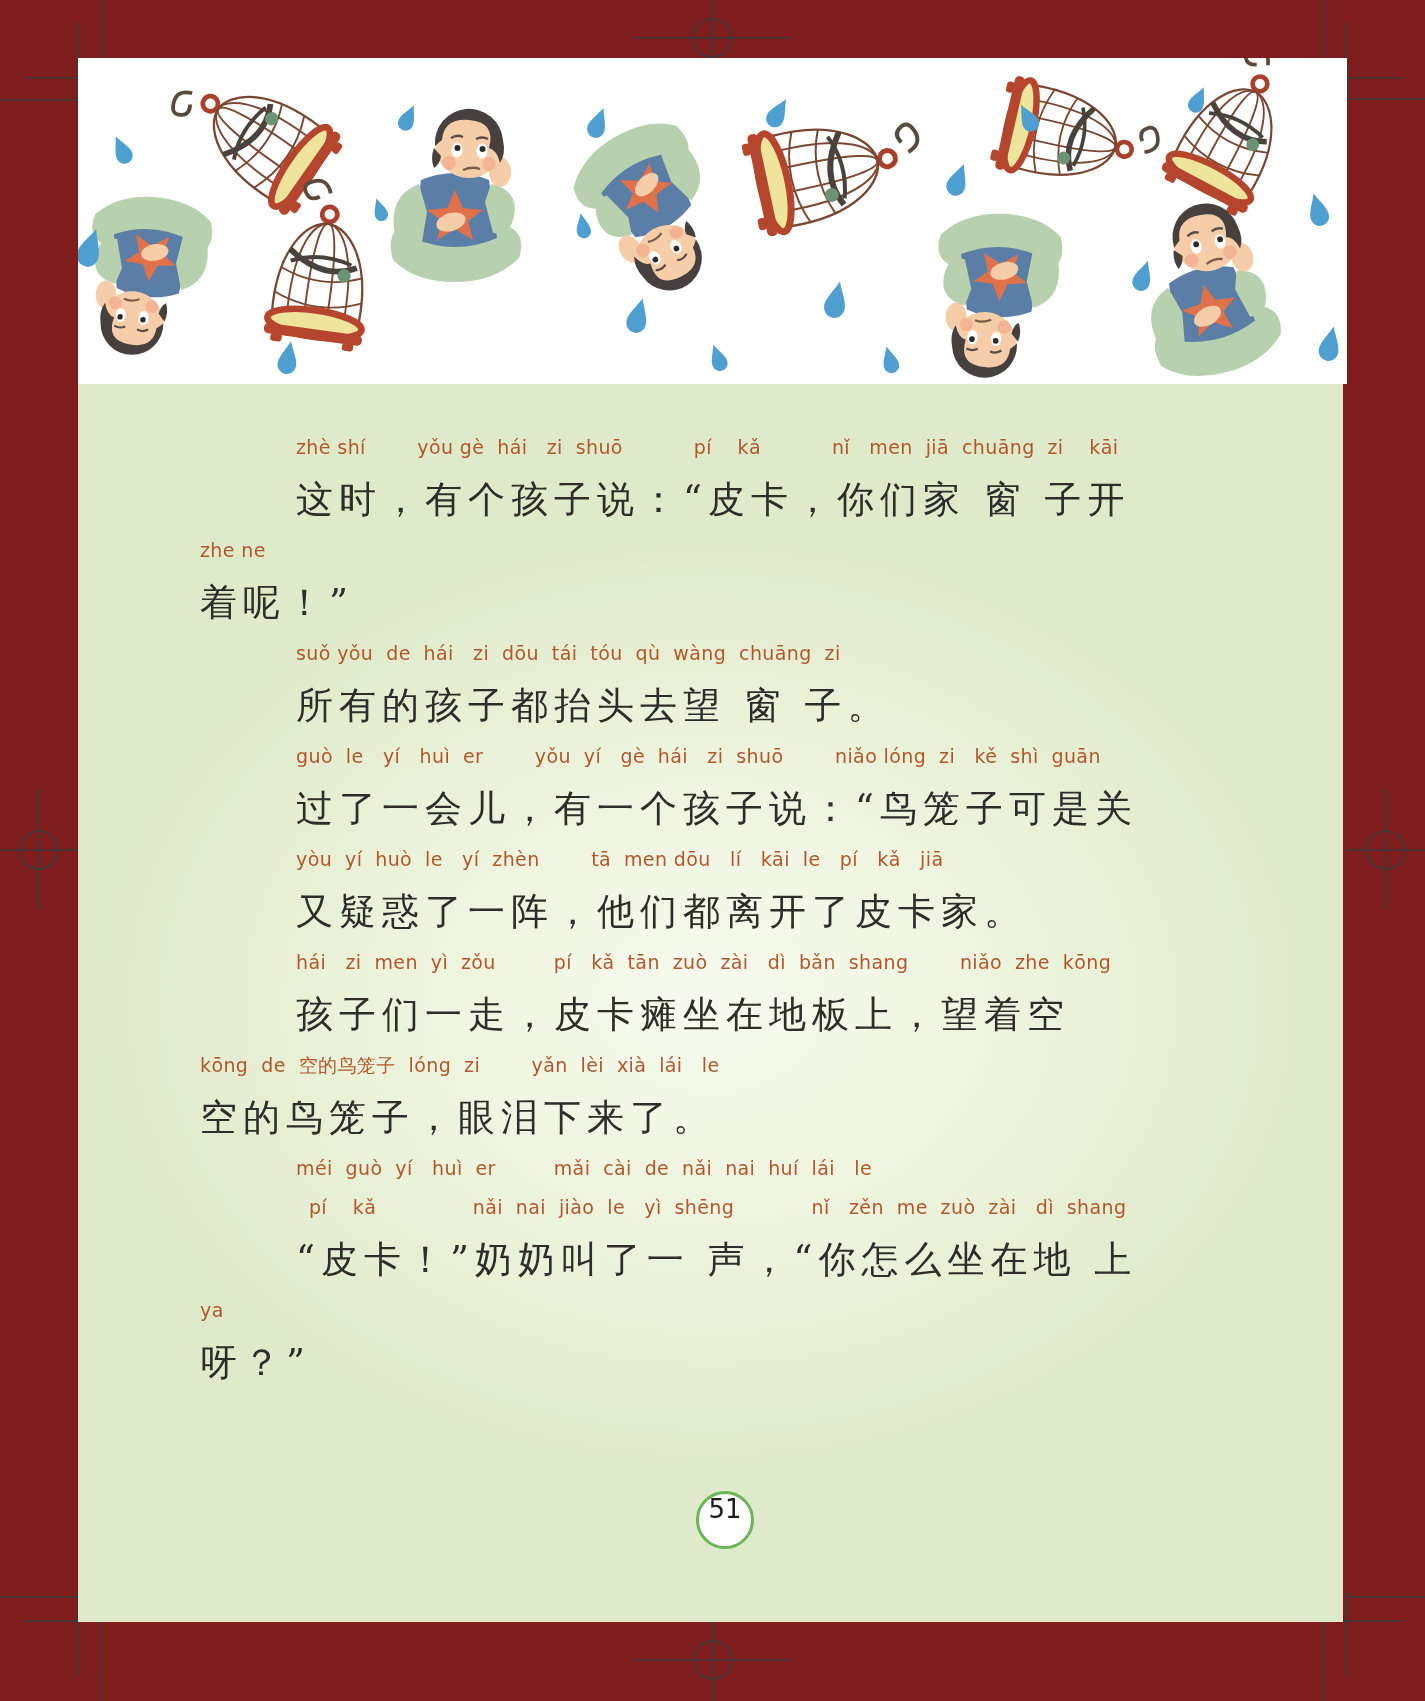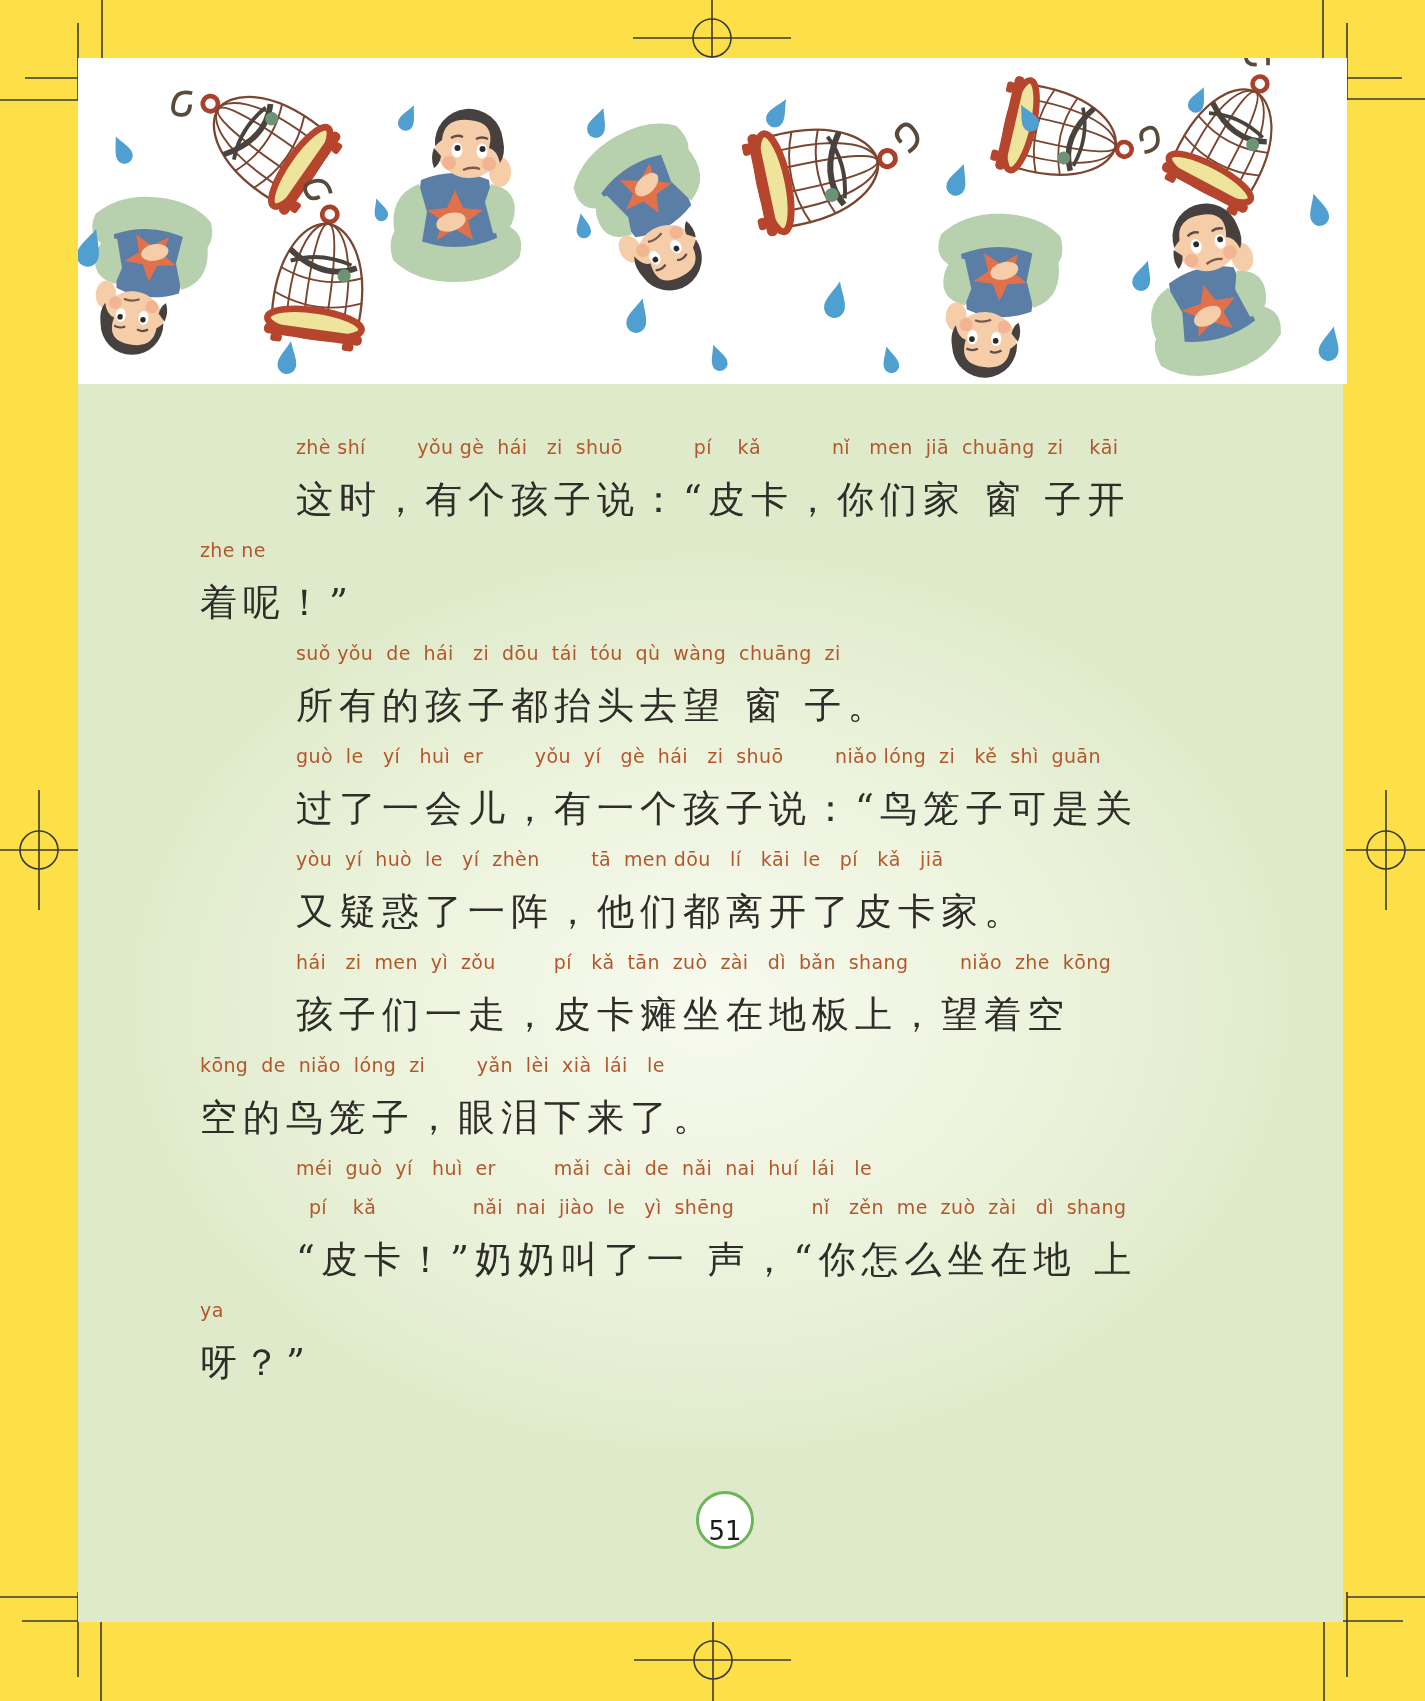--- a/index.html
+++ b/index.html
@@ -1,18 +1,18 @@
 <!DOCTYPE html>
 <html style="--pinyin-color: #b2572a; --hanzi-color: #2f2d2a; --content-bg-outer: #dfeaca; --content-bg-inner: #f7faee; --badge-border: #6cb55b; --badge-text: #1c1c1c; --mark-color: #3a3a3a;"><head>
 <meta charset="utf-8">
 <style>
   html,body{margin:0;padding:0;}
   body{width:1425px;height:1701px;position:relative;background:#ffffff;overflow:hidden;
        font-family:"DejaVu Sans","Liberation Sans",sans-serif;}
-  .page{position:absolute;inset:0;background:#fde047;}
+  .page{position:absolute;inset:0;background:#7f1d1d;}
 
   
   .marks{position:absolute;left:0;top:0;width:1425px;height:1701px;pointer-events:none;}
   .marks line{stroke:var(--mark-color,#3a3a3a);stroke-width:1.6;}
   .marks circle{stroke:var(--mark-color,#3a3a3a);stroke-width:1.6;fill:none;}
 
   
   .band{position:absolute;left:78px;top:58px;width:1269px;height:326px;overflow:hidden;background:#ffffff;}
 
   
@@ -24,21 +24,21 @@
                       var(--content-bg-outer,#dfeaca) 82%);}
   .line{margin-bottom:16px;}
   .line.indent{margin-left:96px;}
   .pinyin{font-family:"DejaVu Sans","Liberation Sans",sans-serif;font-size:19px;line-height:23px;
           color:var(--pinyin-color,#b2572a);white-space:pre;letter-spacing:.4px;}
   .hanzi{font-family:"DejaVu Serif","Liberation Serif",serif;font-size:37px;line-height:46px;
          color:var(--hanzi-color,#2f2d2a);white-space:pre;letter-spacing:6px;margin-top:18px;}
 
   .badge{position:absolute;left:618px;top:1107px;width:58px;height:58px;box-sizing:border-box;
          border:3px solid var(--badge-border,#6cb55b);border-radius:50%;background:#ffffff;
-         display:flex;align-items:flex-end;justify-content:center;}
+         display:flex;align-items:flex-start;justify-content:center;}
   .badge span{font-size:26px;color:var(--badge-text,#1c1c1c);font-family:"DejaVu Sans",sans-serif;}
 </style>
 </head>
 <body>
 
 <div class="page">
 
   <svg class="marks" viewBox="0 0 1425 1701">
     <g>
       <line x1="712" y1="0" x2="712" y2="78"></line>
@@ -190,21 +190,21 @@
     <div class="pinyin">yòu  yí  huò  le   yí  zhèn        tā  men dōu   lí   kāi  le   pí   kǎ   jiā</div>
     <div class="hanzi">又疑惑了一阵，他们都离开了皮卡家。</div>
   </div>
 
   <div class="line indent">
     <div class="pinyin">hái   zi  men  yì  zǒu         pí   kǎ  tān  zuò  zài   dì  bǎn  shang        niǎo  zhe  kōng</div>
     <div class="hanzi">孩子们一走，皮卡瘫坐在地板上，望着空</div>
   </div>
 
   <div class="line">
-    <div class="pinyin">kōng  de  niǎo  lóng  zi        yǎn  lèi  xià  lái   le</div>
+    <div class="pinyin">kōng  de  空的鸟笼子  lóng  zi        yǎn  lèi  xià  lái   le</div>
     <div class="hanzi">空的鸟笼子，眼泪下来了。</div>
   </div>
 
   <div class="line indent">
     <div class="pinyin">méi  guò  yí   huì  er         mǎi  cài  de  nǎi  nai  huí  lái   le</div>
   </div>
 
   <div class="line indent">
     <div class="pinyin">  pí    kǎ               nǎi  nai  jiào  le   yì  shēng            nǐ   zěn  me  zuò  zài   dì  shang</div>
     <div class="hanzi">“皮卡！”奶奶叫了一 声，“你怎么坐在地 上</div>

